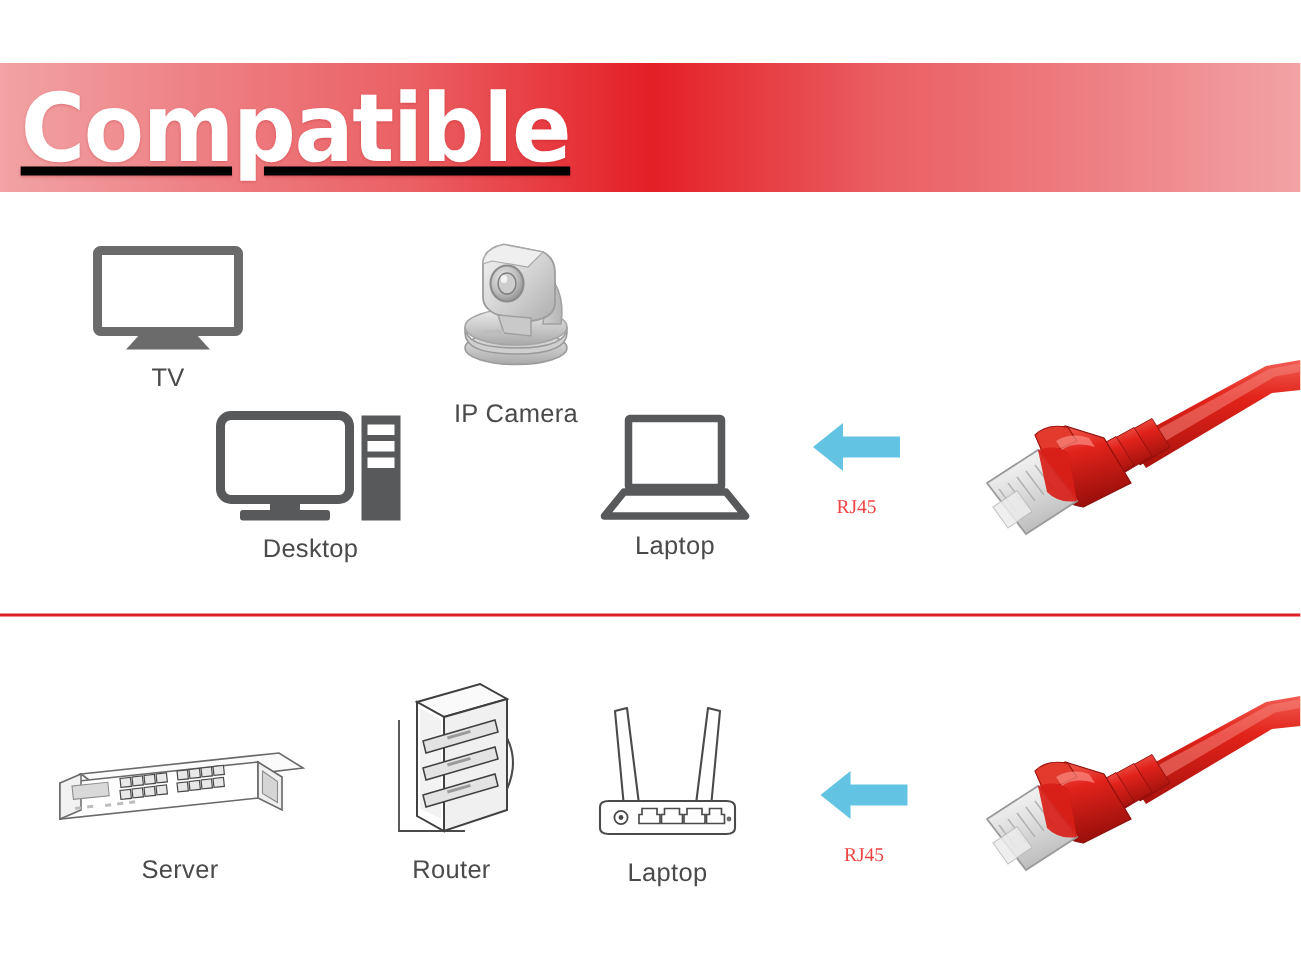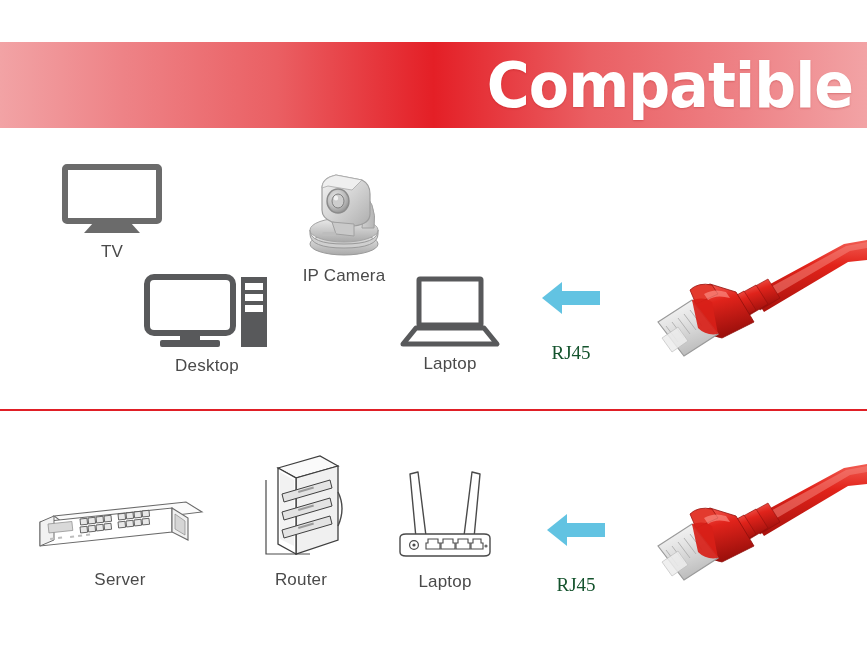--- a/index.html
+++ b/index.html
@@ -27,21 +27,22 @@
     background: linear-gradient(to right,
         #f2a3a5 0%,
         #ee8387 14%,
         #ea5f63 32%,
         #e41f26 50%,
         #ea5f63 68%,
         #ee8387 86%,
         #f2a3a5 100%);
     display: flex;
     align-items: center;
-    justify-content: flex-end;
+    justify-content: flex-start;
+    text-decoration: underline;
   }
   .banner-title {
     color: #ffffff;
     font-family: "DejaVu Sans", sans-serif;
     font-size: 63px;
     font-weight: bold;
     letter-spacing: -1px;
     line-height: 1;
     transform: scaleX(0.93);
     text-shadow: 0 1px 2px rgba(150,0,0,0.25);
@@ -72,30 +73,30 @@
   }
   .device-label {
     margin-top: 6px;
     font-family: "Liberation Sans", sans-serif;
     font-size: 17px;
     color: #4a4a4a;
     white-space: nowrap;
     letter-spacing: 0.2px;
   }
   .rj45-label {
-    margin-top: 24px;
+    margin-top: 12px;
     font-family: "Liberation Serif", serif;
-    font-size: 19px;
-    color: #14532d;
+    font-size: 13px;
+    color: #ef4444;
     white-space: nowrap;
   }
 
   
   #tv        { left: 62px;  top: 164px; justify-content: space-between; }
-  #ipcamera  { left: 296px; top: 168px; }
+  #ipcamera  { left: 296px; top: 156px; gap: 12px; }
   #desktop   { left: 144px; top: 274px; }
   #laptop    { left: 400px; top: 276px; }
   #rj45-top  { left: 540px; top: 278px; }
   #cable-top { left: 648px; top: 238px; }
 
   
   #switch     { left: 36px;  top: 488px; }
   #server     { left: 258px; top: 454px; }
   #router     { left: 392px; top: 458px; }
   #rj45-bot   { left: 545px; top: 510px; }

